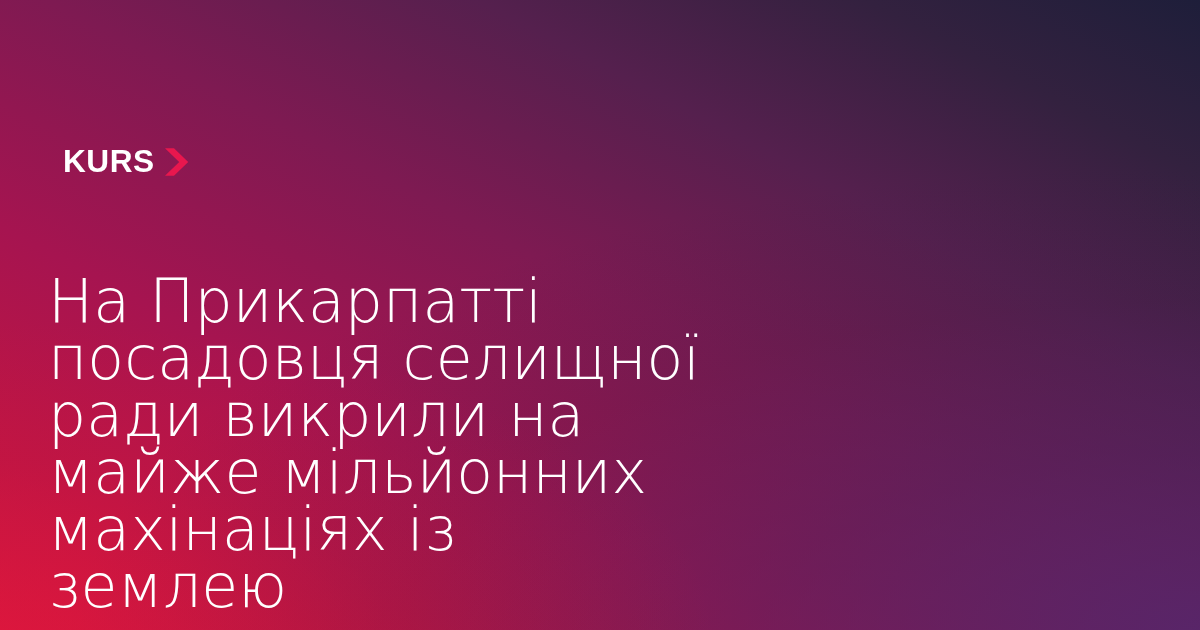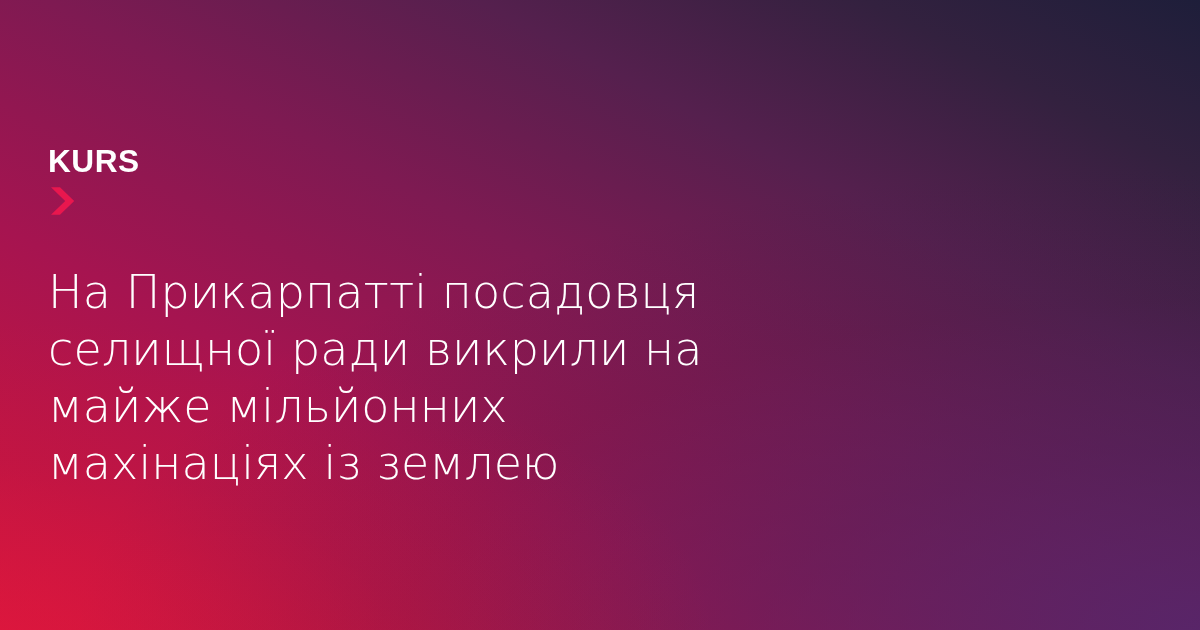--- a/index.html
+++ b/index.html
@@ -63,27 +63,26 @@
 
   .content {
     position: relative;
     z-index: 2;
     padding: 0;
   }
 
   
   .logo {
     position: absolute;
-    left: 48px;
+    left: 63px;
     top: 146px;
     display: flex;
-    align-items: flex-start;
+    align-items: flex-end;
     gap: 9px;
     user-select: none;
-    flex-direction: column;
   }
   .logo-word {
     color: #ffffff;
     font-family: "Liberation Sans", "DejaVu Sans", sans-serif;
     font-weight: 700;
     font-size: 31px;
     line-height: 1;
     letter-spacing: 0.5px;
     transform: scaleX(1.02);
     transform-origin: left center;
@@ -99,21 +98,21 @@
 
   
   .headline {
     position: absolute;
     left: 48px;
     top: 233px;
     width: 660px;
     color: #ffffff;
     font-family: "DejaVu Sans", "Liberation Sans", sans-serif;
     font-weight: 300;
-    font-size: 46px;
+    font-size: 60px;
     line-height: 57px;
     letter-spacing: 0.1px;
     white-space: pre-line;
     text-rendering: optimizeLegibility;
   }
 </style>
 </head>
 <body>
 
 <div class="card">

